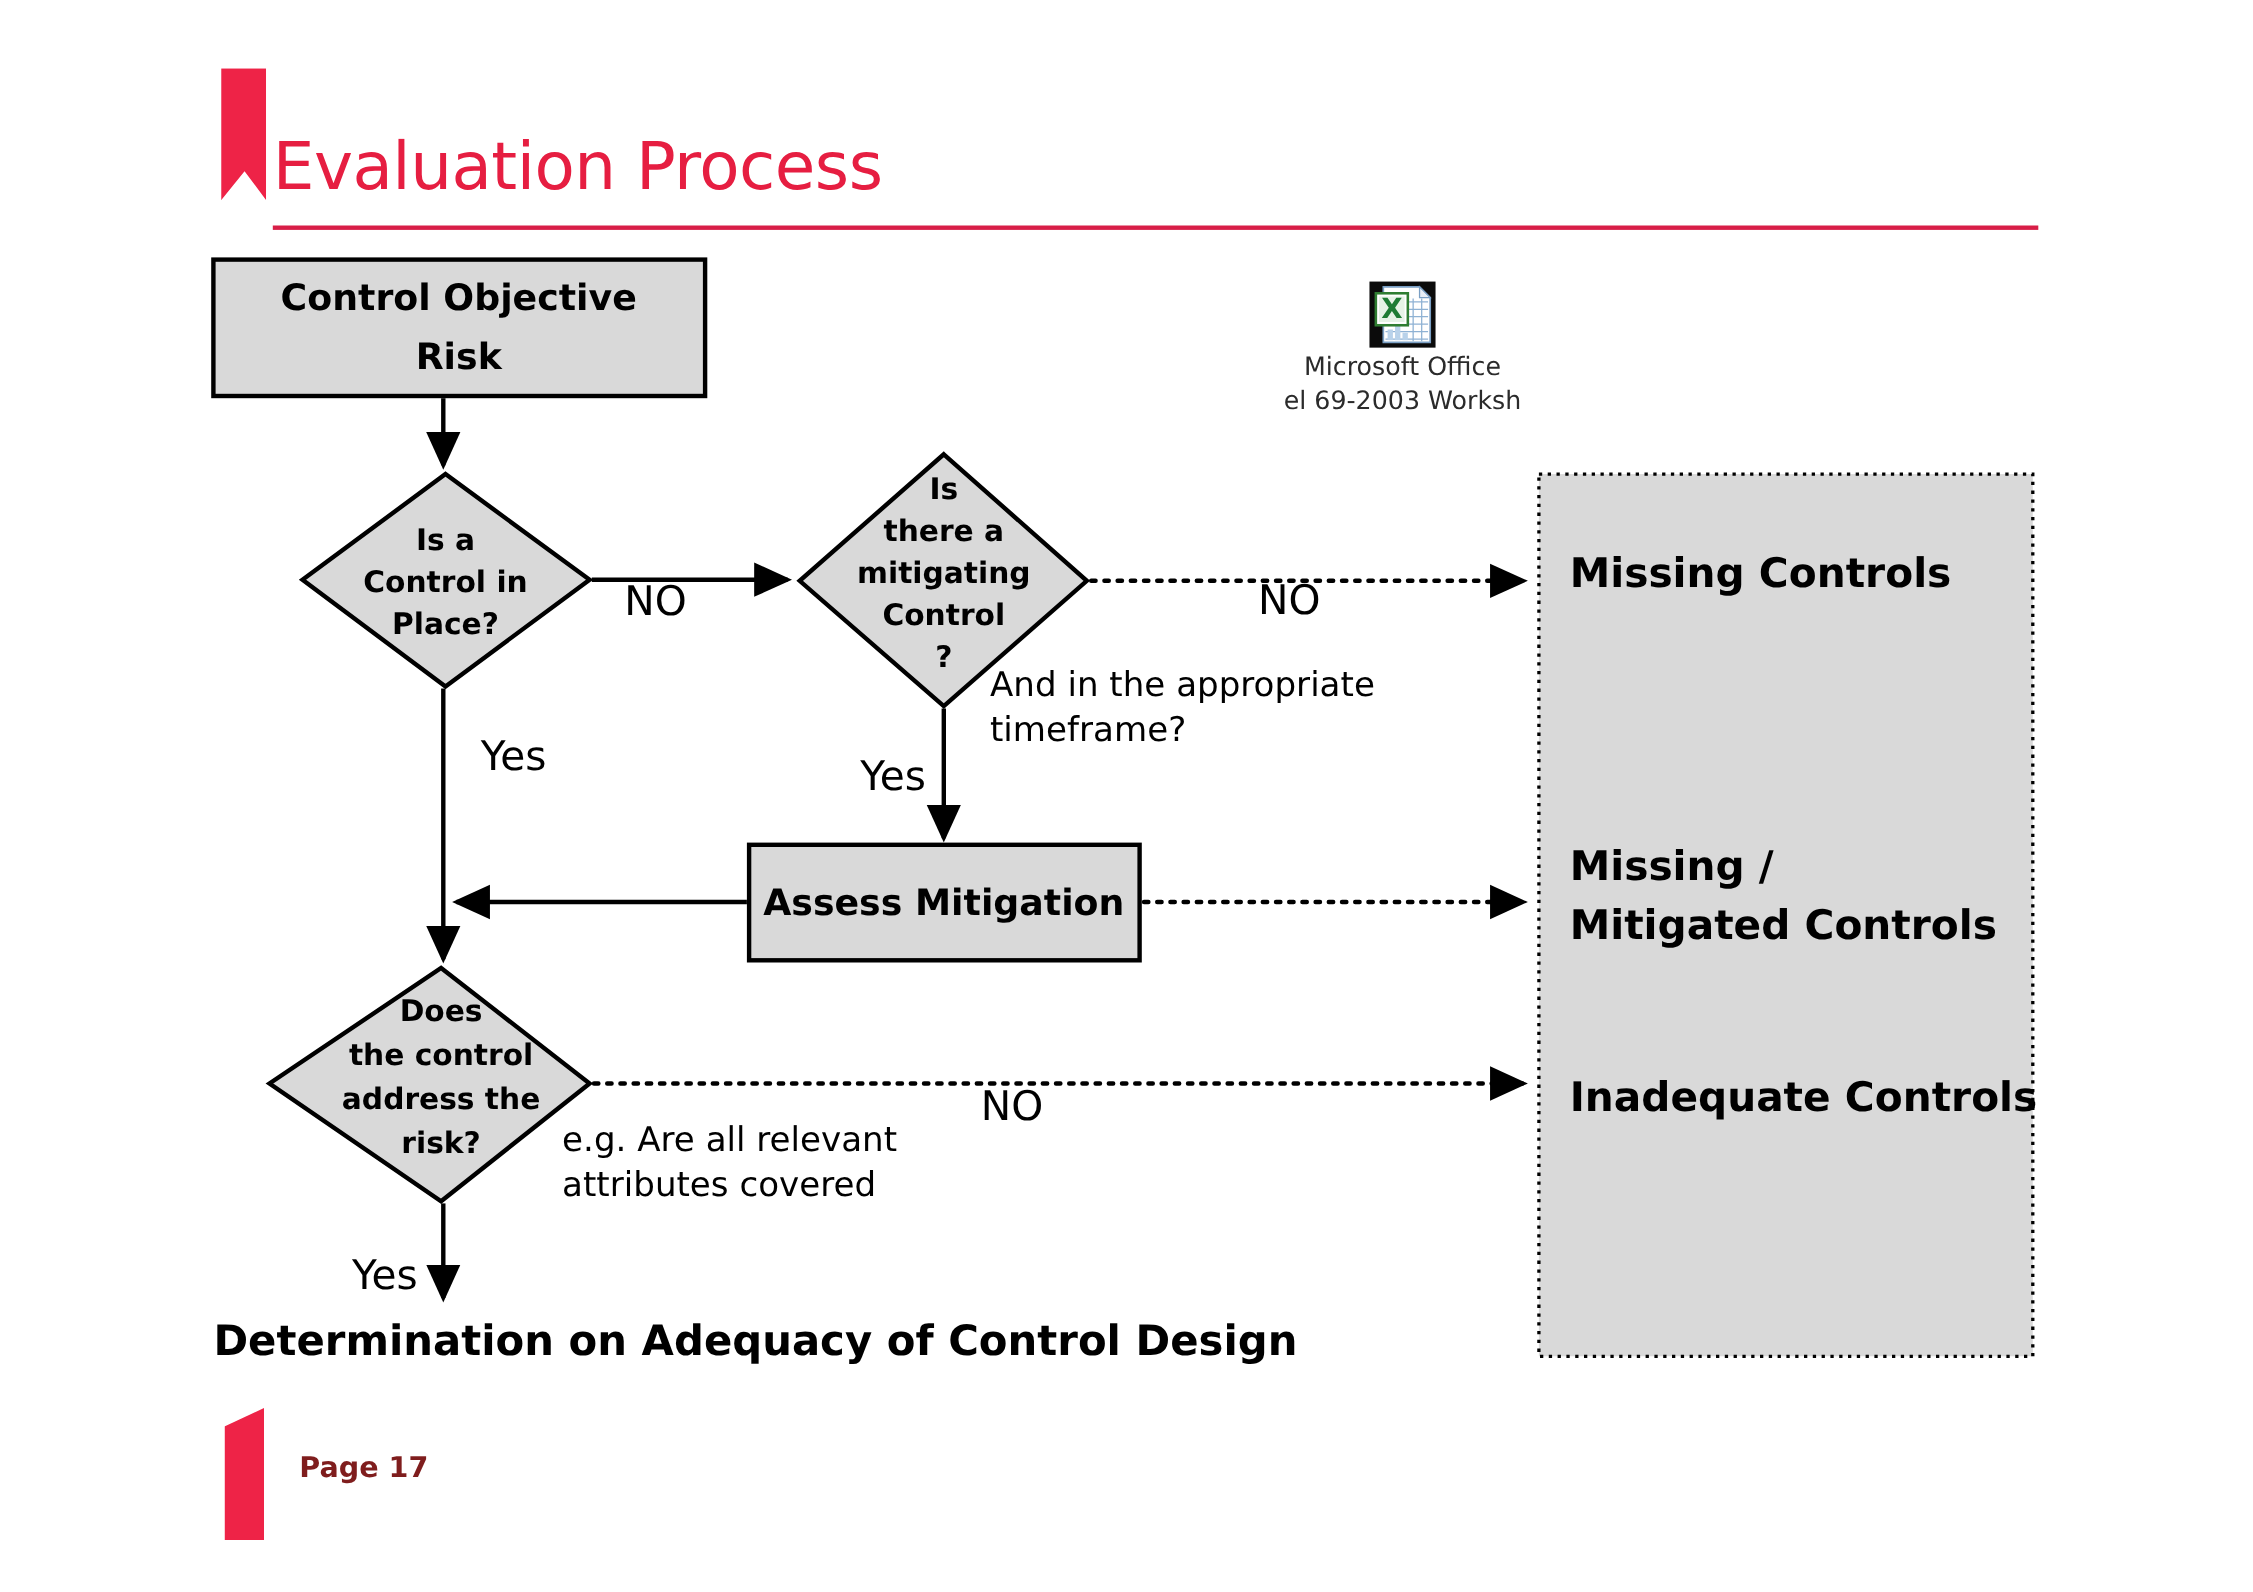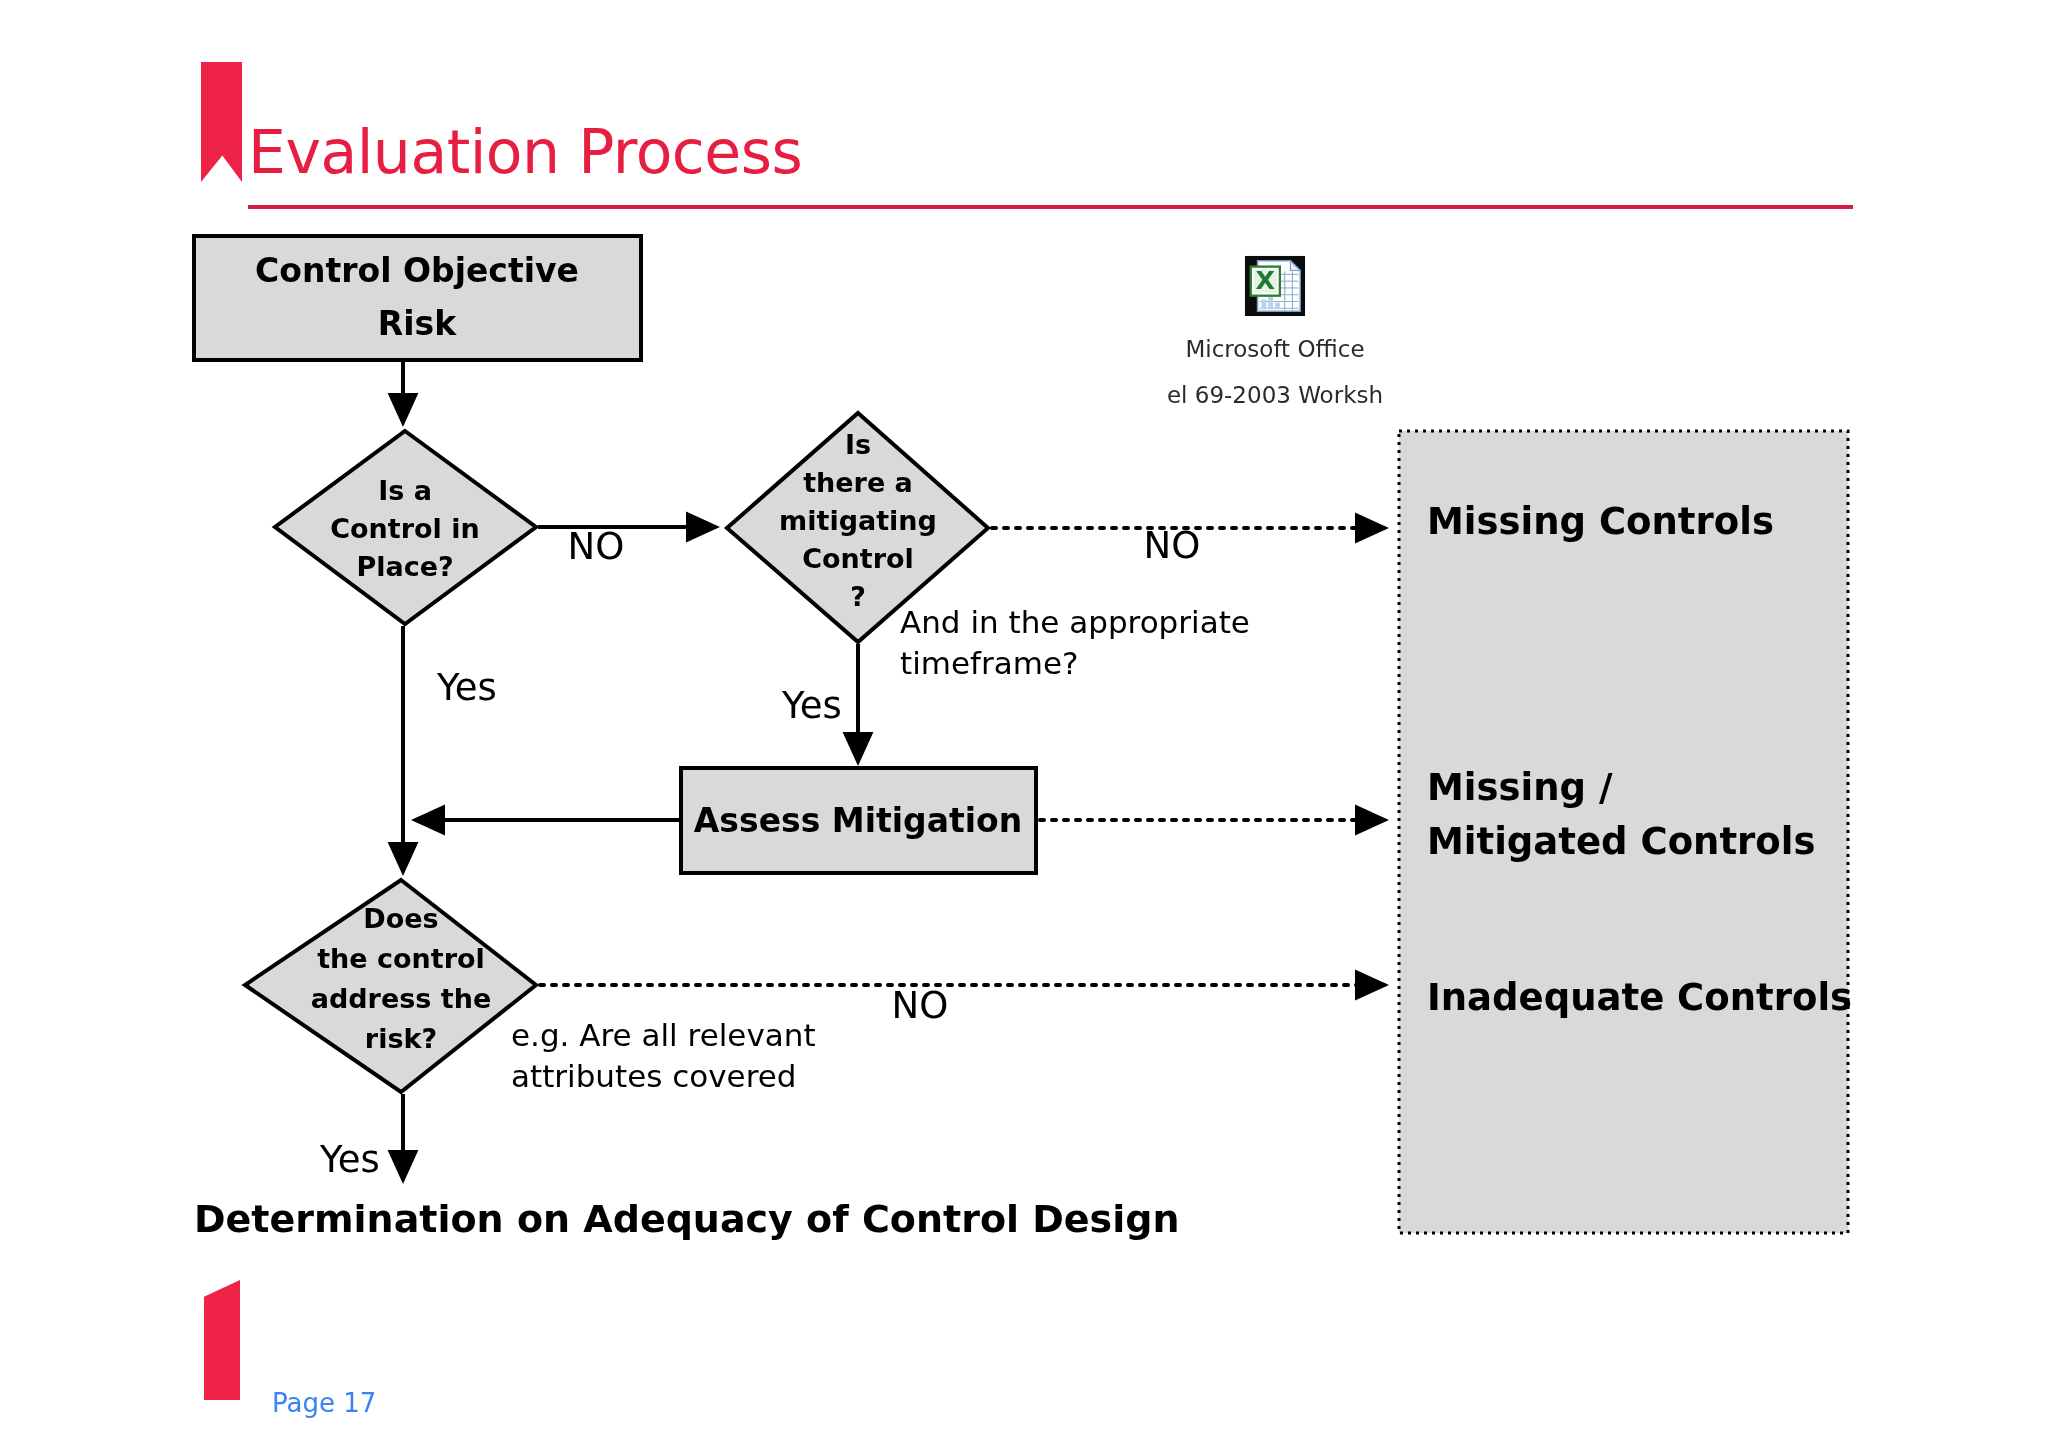--- a/index.html
+++ b/index.html
@@ -28,34 +28,34 @@
     background:#D81E47;
   }
 
   
   .footer-ribbon{
     position:absolute;left:204px;top:1280px;width:36px;height:120px;
     background:#EE2347;
     clip-path:polygon(0 14%,100% 0,100% 100%,0 100%);
   }
   .footer-page{
-    position:absolute;left:272px;top:1388px;
-    font-size:26px;color:#3b82f6;font-weight:400;white-space:nowrap;
+    position:absolute;left:272px;top:1320px;
+    font-size:26px;color:#7f1d1d;font-weight:700;white-space:nowrap;
   }
 
   
   .excel-obj{
     position:absolute;left:1160px;top:255px;width:230px;height:130px;
     text-align:center;
   }
   .excel-icon{
     width:62px;height:62px;margin:0 auto;display:block;
   }
   .excel-cap{
-    font-size:23px;color:#2b2b2b;line-height:1.22;margin-top:18px;
+    font-size:23px;color:#2b2b2b;line-height:1.22;margin-top:3px;
     white-space:nowrap;overflow:hidden;
   }
 
   
   svg.flow{position:absolute;left:0;top:0;width:2048px;height:1447px;}
   .nodefill{fill:#D9D9D9;stroke:#000000;stroke-width:4;}
   .outpanel{fill:#D9D9D9;stroke:#000000;stroke-width:3;stroke-dasharray:3 5;}
   .solidline{stroke:#000000;stroke-width:4;fill:none;}
   .dotline{stroke:#000000;stroke-width:4;fill:none;stroke-dasharray:4 8;stroke-linecap:round;}
 

